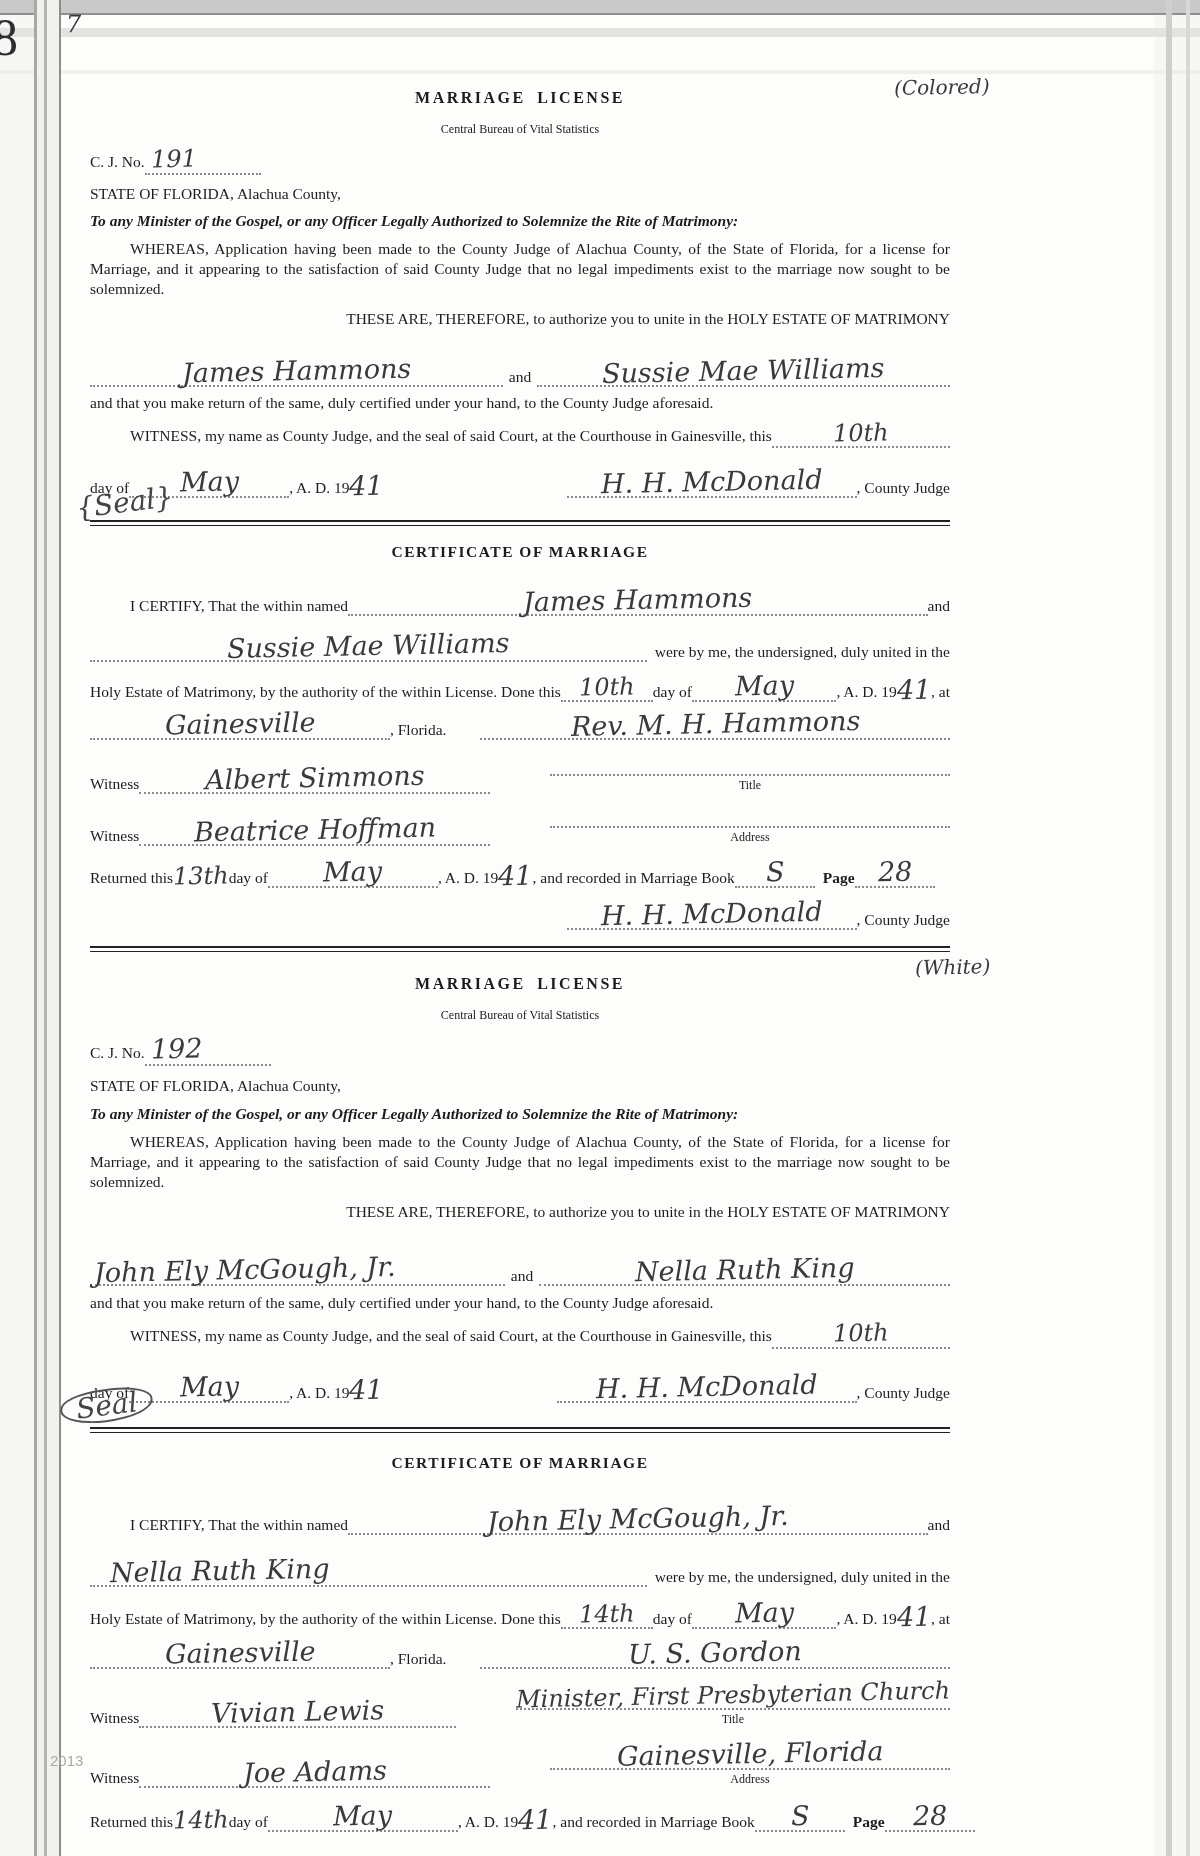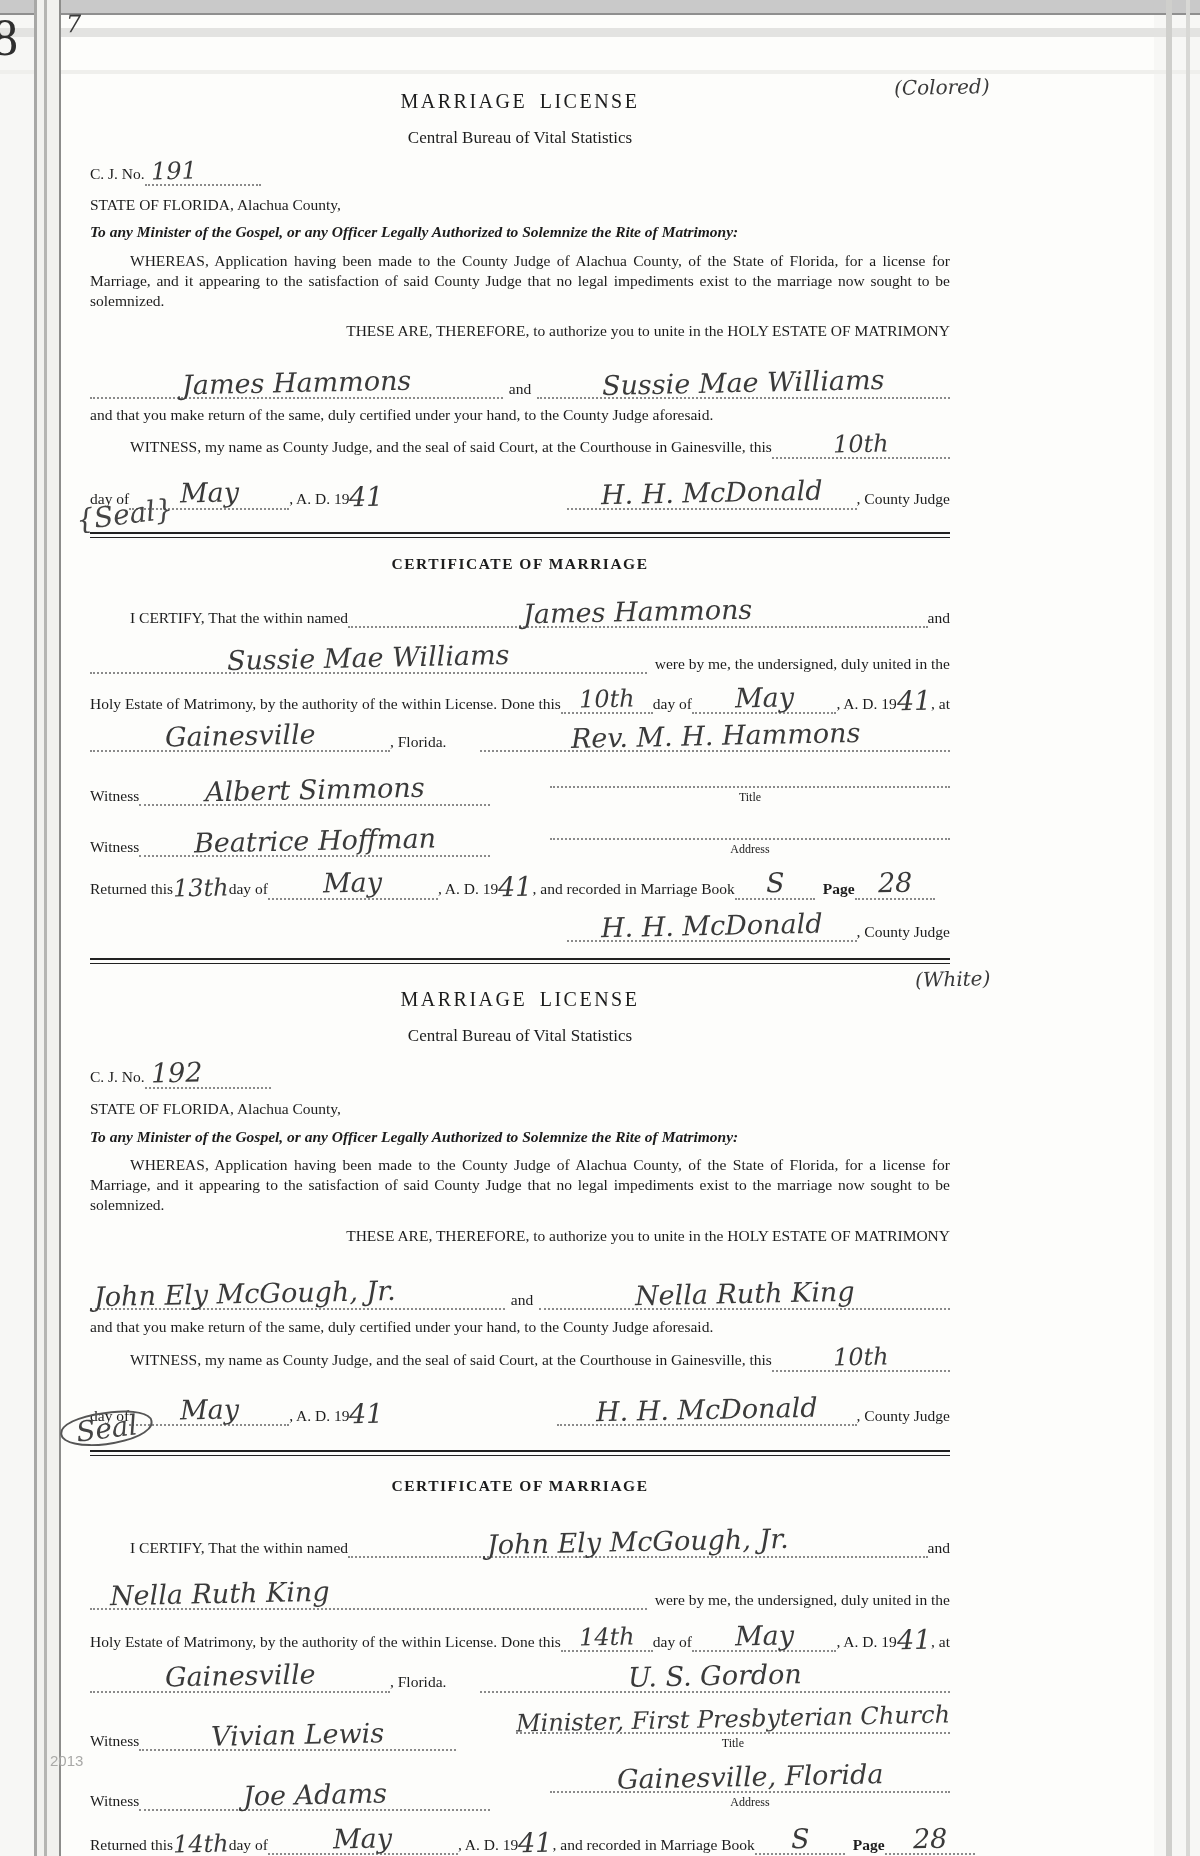--- a/index.html
+++ b/index.html
@@ -19,23 +19,23 @@
   .corner-num{position:absolute;left:-8px;top:8px;font-size:52px;color:#2f2f2f;
               font-family:"Liberation Serif",serif;}
   .corner-mark{position:absolute;left:66px;top:14px;font-size:20px;color:#8a8a8a;
                font-style:italic;}
   .watermark-year{position:absolute;left:50px;top:1752px;font-size:15px;color:#a9a9a7;
                   font-family:"Liberation Sans",sans-serif;}
   
   .content{position:absolute;left:90px;right:250px;top:0;width:860px;}
   .printed{font-size:15.5px;line-height:1.3;}
   .title-row{position:relative;text-align:center;}
-  .doc-title{font-weight:normal;font-size:20px;letter-spacing:2.5px;word-spacing:5px;}
+  .doc-title{font-weight:bold;font-size:16px;letter-spacing:2.5px;word-spacing:5px;}
   .side-note{position:absolute;right:-40px;top:-10px;}
-  .subtitle{text-align:center;font-size:17px;margin-top:13px;}
+  .subtitle{text-align:center;font-size:12px;margin-top:13px;}
   .row{display:flex;align-items:baseline;}
   .fill{flex:1;border-bottom:2px dotted #8a8a8a;text-align:center;white-space:nowrap;}
   .fill.short{flex:0 0 auto;}
   
   .hw{font-family:"DejaVu Serif",serif;font-style:italic;color:#3a3a3a;
       font-size:24px;line-height:0.9;display:inline-block;transform:rotate(-1.2deg);}
   .hw.small{font-size:20px;}
   .hw.big{font-size:27px;}
   .seal{position:absolute;font-size:28px;transform:rotate(-7deg);color:#444;}
   .seal.circled{border:2px solid #555;border-radius:50% 45% 55% 50%;padding:2px 14px;}

